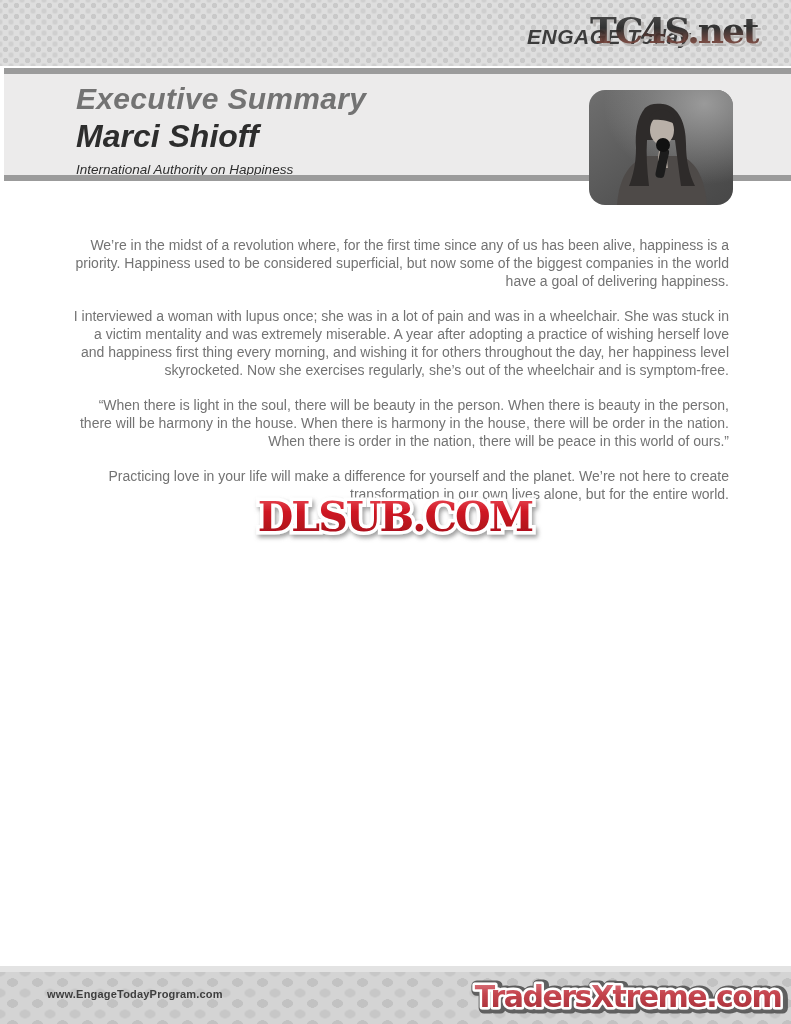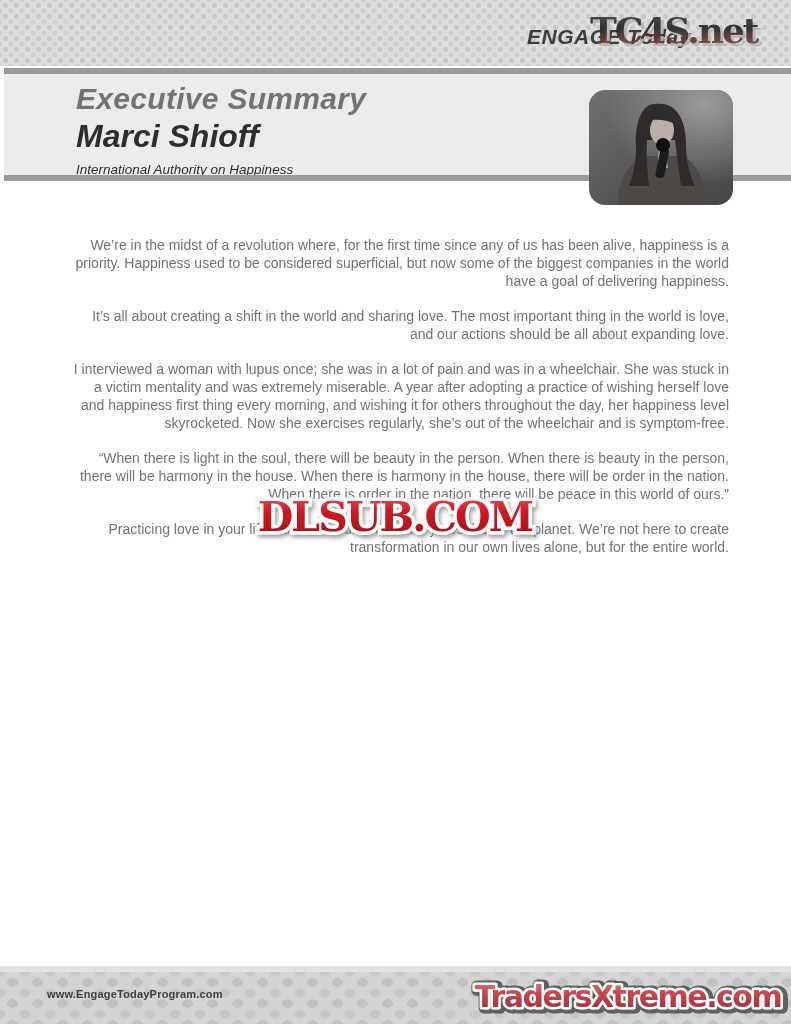--- a/index.html
+++ b/index.html
@@ -125,21 +125,20 @@
       <path d="M60,30 C62,22 70,18 76,20 C84,22 87,28 86,34 C80,30 68,29 60,30 Z" fill="#2e2b2a"></path>
 
       <path d="M70,78 C68,70 69,62 72,56 L80,58 C78,64 78,72 79,78 Z" fill="#a89f97"></path>
       <rect x="69" y="58" width="9" height="30" rx="4" transform="rotate(12 73 72)" fill="#1c1c1c"></rect>
       <circle cx="74" cy="55" r="7" fill="#111111"></circle>
     </svg>
   </div>
 
   <div class="content">
     <p>We’re in the midst of a revolution where, for the first time since any of us has been alive, happiness is a priority. Happiness used to be considered superficial, but now some of the biggest companies in the world have a goal of delivering happiness.</p>
-    <p>It’s all about creating a shift in the world and sharing love. The most important thing in the world is love, and our actions should be all about expanding love.</p>
     <p>I interviewed a woman with lupus once; she was in a lot of pain and was in a wheelchair. She was stuck in a victim mentality and was extremely miserable. A year after adopting a practice of wishing herself love and happiness first thing every morning, and wishing it for others throughout the day, her happiness level skyrocketed. Now she exercises regularly, she’s out of the wheelchair and is symptom-free.</p>
     <p>“When there is light in the soul, there will be beauty in the person. When there is beauty in the person, there will be harmony in the house. When there is harmony in the house, there will be order in the nation. When there is order in the nation, there will be peace in this world of ours.”</p>
     <p>Practicing love in your life will make a difference for yourself and the planet. We’re not here to create transformation in our own lives alone, but for the entire world.</p>
   </div>
 
   <svg class="dlsub" width="310" height="62" viewBox="0 0 310 62">
     <defs>
       <linearGradient id="dlg" x1="0" y1="0" x2="0" y2="1">
         <stop offset="0" stop-color="#ee5560"></stop>
         <stop offset="0.38" stop-color="#d01824"></stop>

